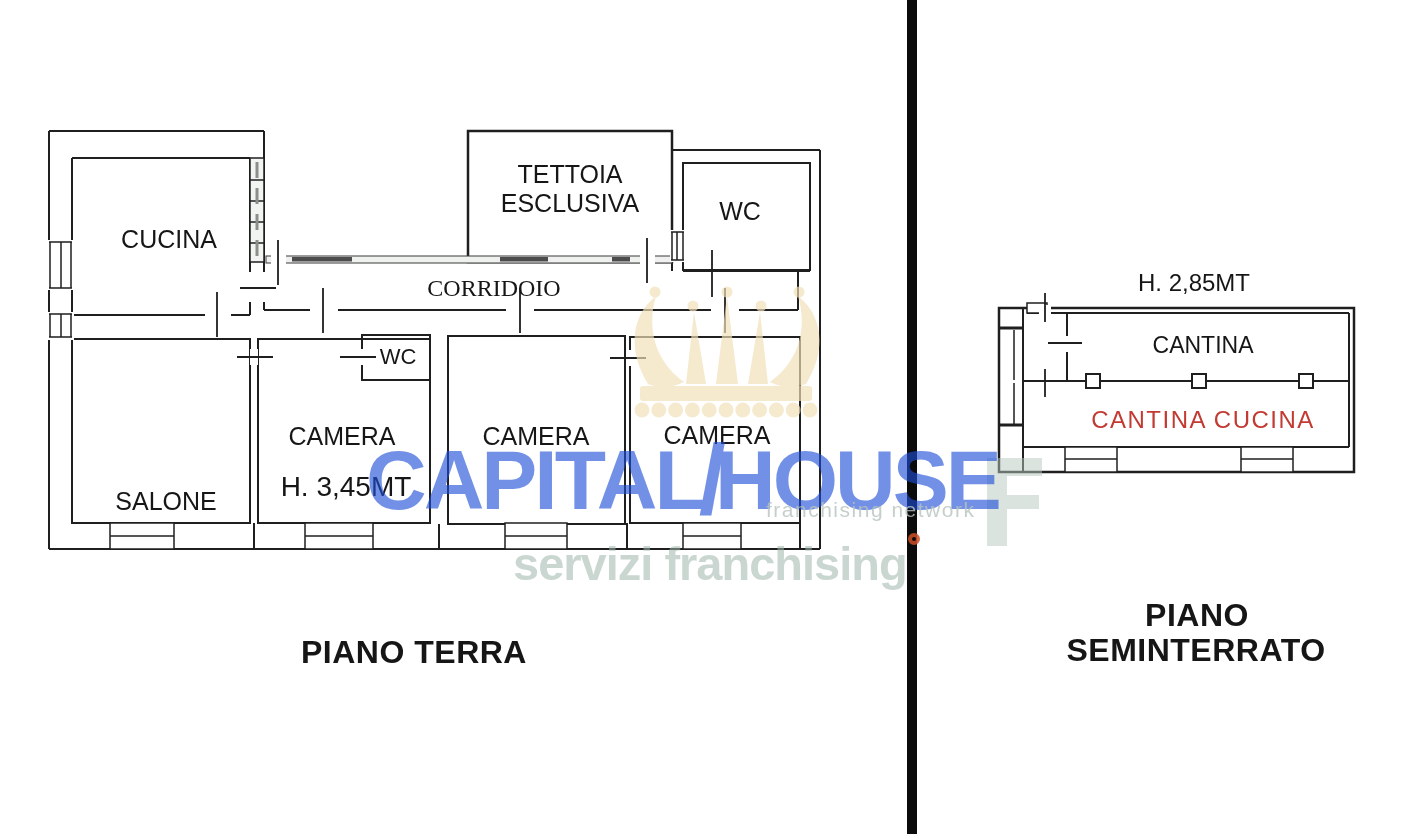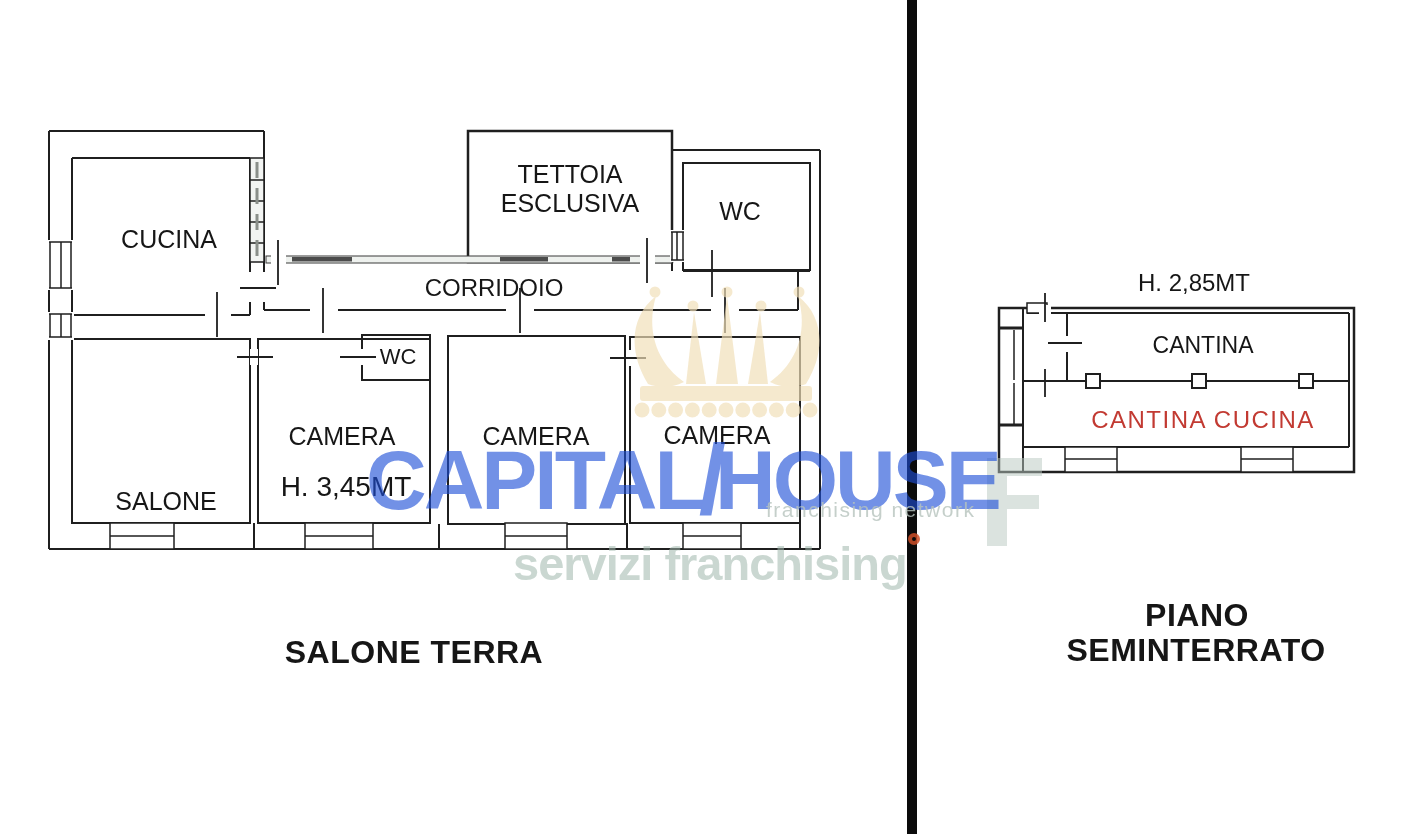--- a/index.html
+++ b/index.html
@@ -179,33 +179,33 @@
       <rect x="987" y="458" width="20" height="88"></rect>
       <rect x="987" y="458" width="55" height="18"></rect>
       <rect x="1007" y="495" width="32" height="14"></rect>
     </g>
   </svg>
 
   <div class="lbl room" style="left:169px;top:239px;">CUCINA</div>
   <div class="lbl room" style="left:570px;top:174px;">TETTOIA</div>
   <div class="lbl room" style="left:570px;top:203px;">ESCLUSIVA</div>
   <div class="lbl room" style="left:740px;top:211px;">WC</div>
-  <div class="lbl room" style="left:494px;top:288px;font-size:24px;">CORRIDOIO</div>
+  <div class="lbl room" style="left:494px;top:288px;font-size:24px;font-family:Liberation Serif, serif;">CORRIDOIO</div>
   <div class="lbl room" style="left:166px;top:457px;margin-top:44px;">SALONE</div>
   <div class="lbl room" style="left:342px;top:436px;">CAMERA</div>
   <div class="lbl room" style="left:398px;top:357px;font-size:22px;">WC</div>
   <div class="lbl room" style="left:346px;top:487px;font-size:28px;">H. 3,45MT</div>
   <div class="lbl room" style="left:536px;top:436px;">CAMERA</div>
   <div class="lbl room" style="left:717px;top:435px;">CAMERA</div>
 
   <div class="lbl room" style="left:1194px;top:283px;font-size:24px;">H. 2,85MT</div>
   <div class="lbl small-room" style="left:1203px;top:345px;font-size:23px;text-align:right;">CANTINA</div>
   <div class="lbl small-room red" style="left:1203px;top:420px;font-size:24px;">CANTINA CUCINA</div>
 
-  <div class="lbl title" style="left:414px;top:652px;">SALONE TERRA</div>
+  <div class="lbl title" style="left:414px;top:652px;">PIANO TERRA</div>
   <div class="lbl title" style="left:1197px;top:615px;text-align:right;">PIANO</div>
   <div class="lbl title" style="left:1196px;top:650px;">SEMINTERRATO</div>
 
   <div class="divider"></div>
 
   <div class="wm wm-brand">
     <span>CAPITAL</span>
     <span class="wm-slash">/</span>
     <span>HOUSE</span>
   </div>

